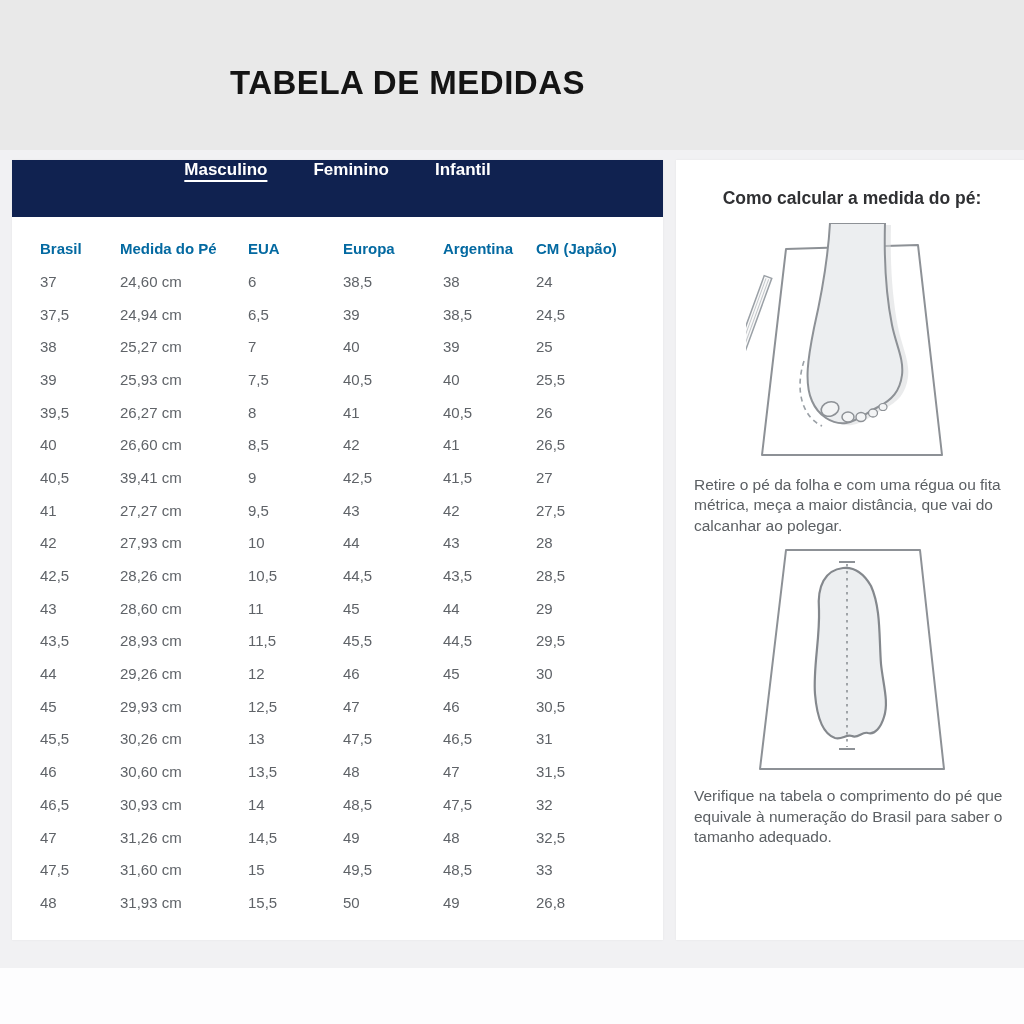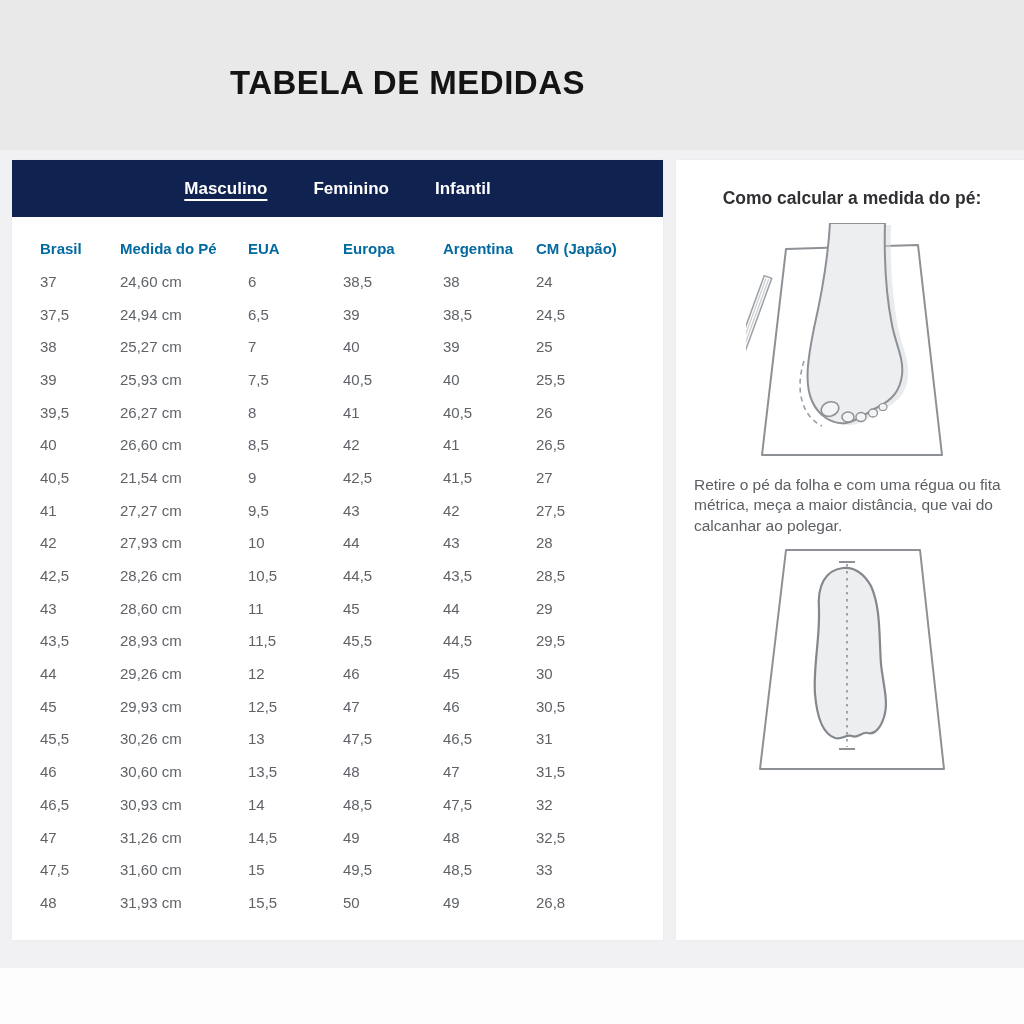--- a/index.html
+++ b/index.html
@@ -19,21 +19,21 @@
   .content {
     height:818px; background:#f1f1f3;
     display:flex; align-items:flex-start; padding-top:10px;
   }
   .panel { background:#ffffff; height:780px; }
   .table-panel { margin-left:12px; width:651px; box-shadow:0 0 2px rgba(0,0,0,.06); }
   .info-panel  { margin-left:13px; flex:1; padding:24px 14px 0 18px; box-shadow:0 0 2px rgba(0,0,0,.06); }
 
   .tabbar {
     height:57px; background:#102250;
-    display:flex; align-items:center; justify-content:center; gap:46px;
+    display:flex; justify-content:center; gap:46px;
   }
   .tab { color:#ffffff; font-size:17px; font-weight:700; cursor:pointer; }
   .tab.active { text-decoration:underline; text-underline-offset:5px; text-decoration-thickness:2px; }
 
   table.size-table {
     margin-top:14px; width:100%;
     border-collapse:collapse; table-layout:fixed;
   }
   .size-table th, .size-table td { text-align:left; padding:0; white-space:nowrap; }
   .size-table th {
@@ -134,21 +134,21 @@
           <tr>
             <td>40</td>
             <td>26,60 cm</td>
             <td>8,5</td>
             <td>42</td>
             <td>41</td>
             <td>26,5</td>
           </tr>
           <tr>
             <td>40,5</td>
-            <td>21,54 cm</td>
+            <td>39,41 cm</td>
             <td>9</td>
             <td>42,5</td>
             <td>41,5</td>
             <td>27</td>
           </tr>
           <tr>
             <td>41</td>
             <td>27,27 cm</td>
             <td>9,5</td>
             <td>43</td>
@@ -293,17 +293,18 @@
         <polygon points="27,4 161,4 185,223 1,223" fill="#ffffff" stroke="#8d9196" stroke-width="2" stroke-linejoin="round"></polygon>
 
         <path d="M84,22 C66,24 58,40 60,64 C61,92 54,122 56,148 C58,172 64,188 76,192 C83,194 87,188 93,190 C99,193 103,185 109,187 C116,189 122,181 125,171 C130,156 124,138 122,118 C120,92 122,62 112,40 C104,26 94,21 84,22 Z" fill="#eceef0" stroke="#84888d" stroke-width="2.2"></path>
 
         <line x1="88" y1="18" x2="88" y2="201" stroke="#8d9196" stroke-width="1.6" stroke-dasharray="2.5 4.5"></line>
         <line x1="80" y1="16" x2="96" y2="16" stroke="#8d9196" stroke-width="2"></line>
         <line x1="80" y1="203" x2="96" y2="203" stroke="#8d9196" stroke-width="2"></line>
       </svg>
     </div>
 
+    <p>Verifique na tabela o comprimento do pé que equivale à numeração do Brasil para saber o tamanho adequado.</p>
   </div>
 
 </div>
 
 <div style="height:56px; background:#fdfdfe;"></div>
 
 </body></html>

